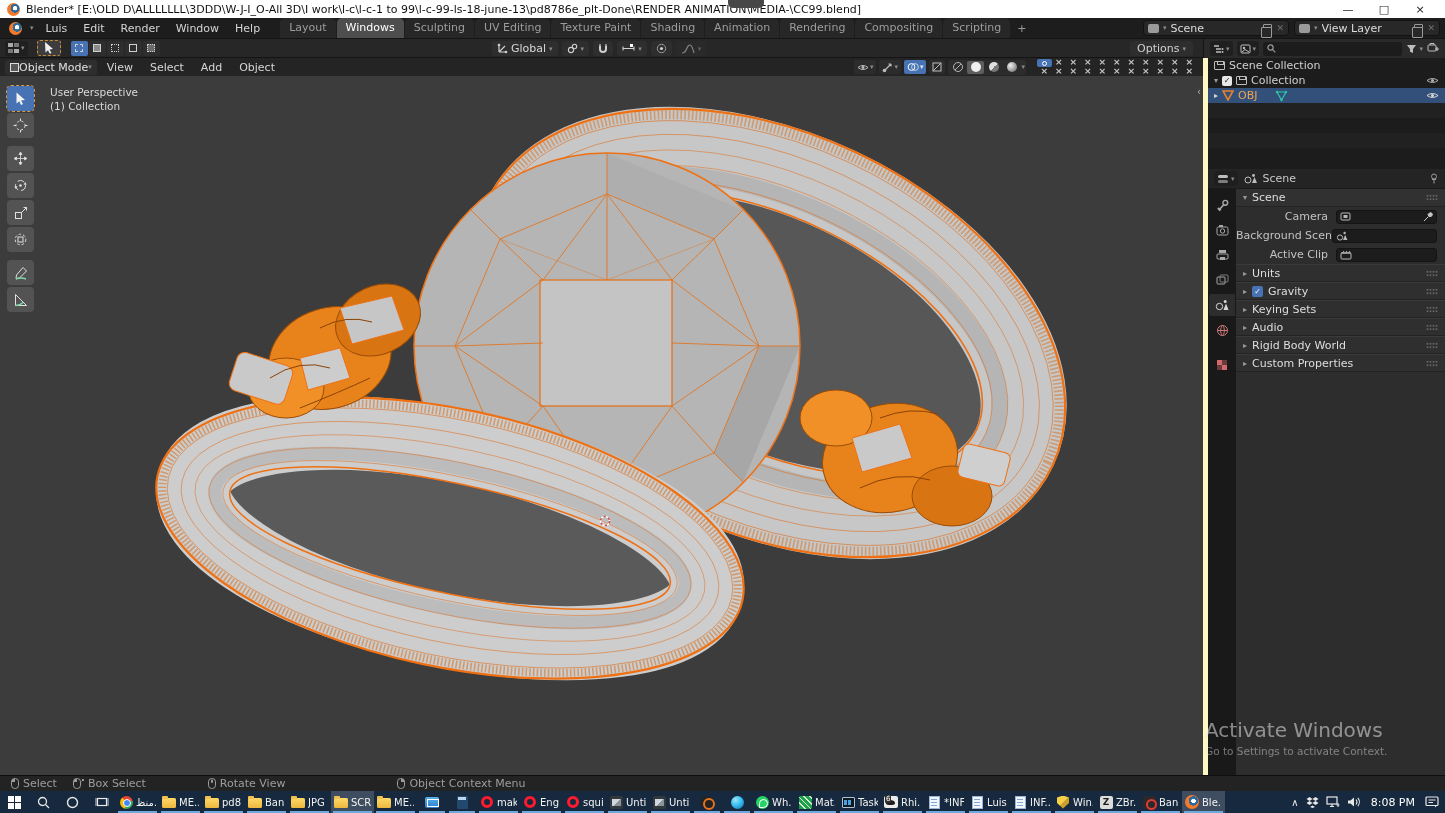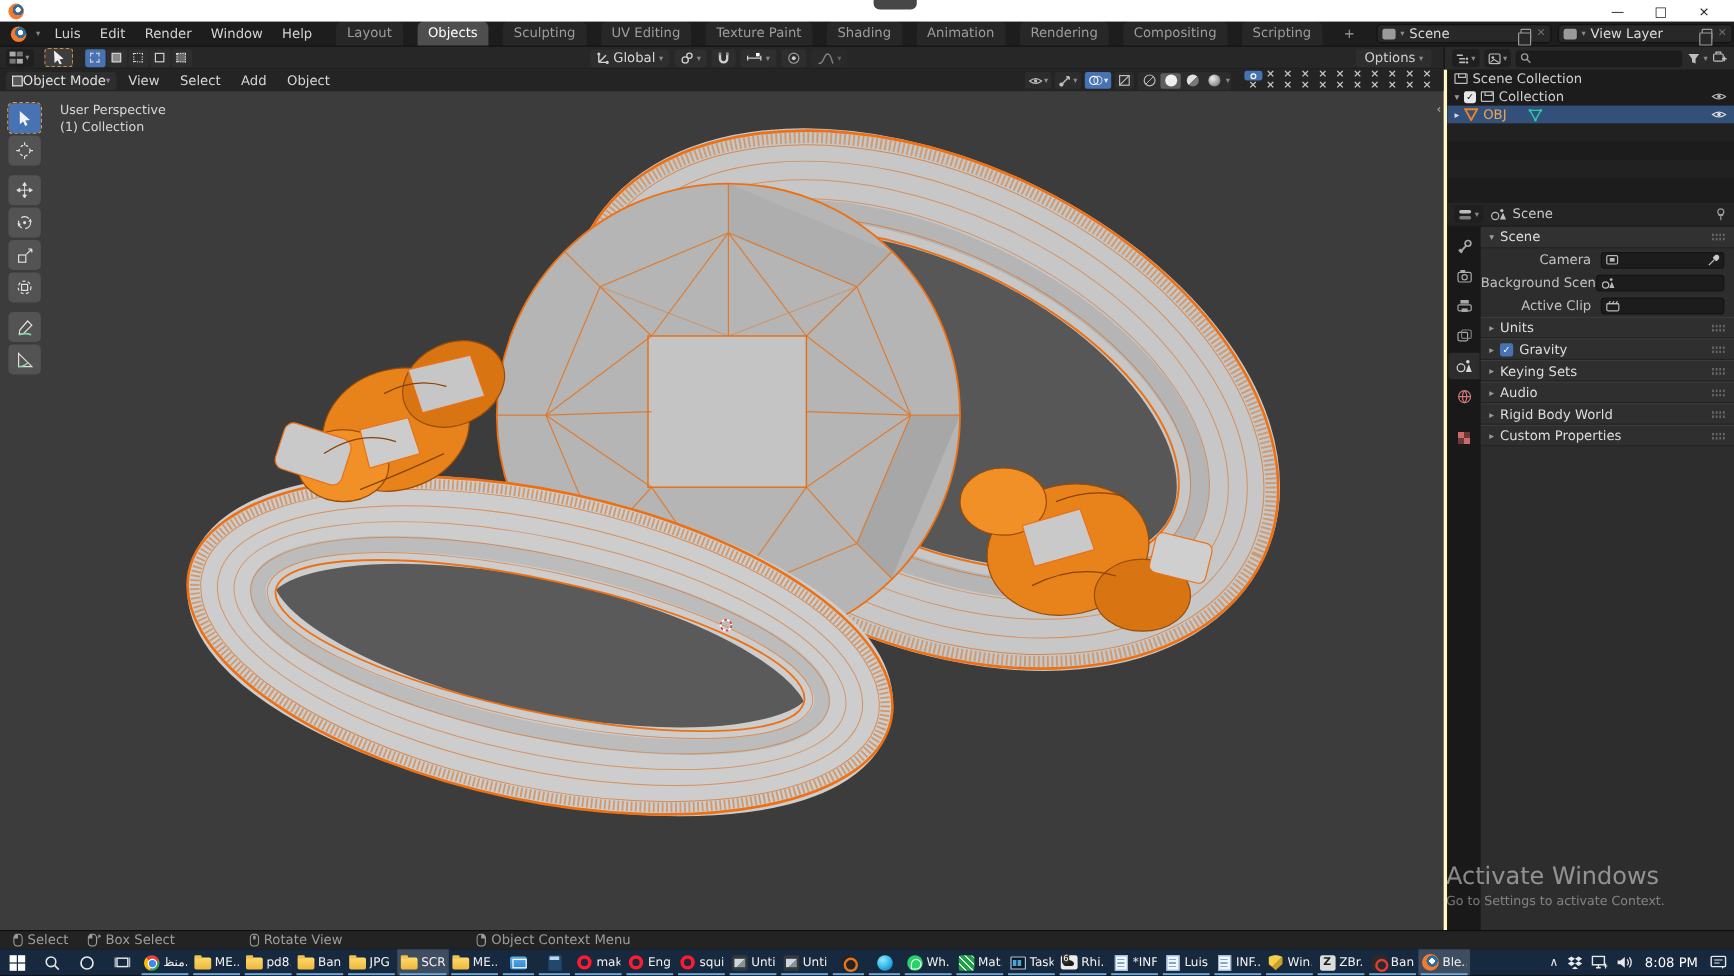--- a/index.html
+++ b/index.html
@@ -13,21 +13,21 @@
 .notch{position:absolute;left:728px;top:0;width:36px;height:8px;background:#474747;border-radius:0 0 5px 5px}
 .win-controls{margin-left:auto;display:flex}
 .win-btn{width:36px;height:18px;display:flex;align-items:center;justify-content:center;color:#222;font-size:11px;cursor:default}
 
 
 .menubar{position:absolute;top:18px;left:0;width:100%;height:20px;background:#1d1d1d;display:flex;align-items:center;padding:0 5px;z-index:19}
 .app-menu-btn{display:flex;align-items:center;gap:2px;padding:0 4px}
 .caret{font-size:7px;color:#8a8a8a}
 .menu-item{padding:2px 8px;color:#d4d4d4}
 .tabs{display:flex;align-items:flex-end;height:20px;margin-left:12px}
-.wtab{padding:3px 9px 4px;border-radius:5px 5px 0 0;color:#9d9d9d;background:#272727;margin-right:12px;white-space:nowrap}
+.wtab{padding:3px 9px 4px;border-radius:5px 5px 0 0;color:#9d9d9d;background:#272727;margin-right:1px;white-space:nowrap}
 .wtab.active{background:#4e4e4e;color:#fff}
 .wtab.addtab{background:transparent;padding:3px 6px;color:#9d9d9d}
 .topbar-right{margin-left:auto;display:flex;gap:5px;align-items:center}
 .selector{display:flex;align-items:center;background:#282828;border:1px solid #121212;border-radius:4px;height:16px;padding:0 4px;gap:4px;width:146px}
 .sel-ic{width:11px;height:9px;background:#9a9a9a;border-radius:2px;flex:0 0 auto}
 .sel-text{color:#ddd;flex:1;white-space:nowrap;overflow:hidden}
 .i-copy{width:9px;height:9px;border:1px solid #9a9a9a;border-radius:1px;position:relative}
 .i-copy::before{content:"";position:absolute;left:-3px;top:2px;width:9px;height:9px;border:1px solid #9a9a9a;border-radius:1px;background:#282828}
 .mini-x{color:#6f6f6f;font-size:9px}
 
@@ -78,21 +78,21 @@
 .xcell.bluecell{background:#4772b3;border-radius:2px;height:8px;margin-top:1px}
 .xcell.bluecell i{width:5px;height:5px;border-radius:50%;border:1.5px solid #fff}
 .vp-overlay{position:absolute;left:50px;top:27px;color:#d8d8d8;line-height:14px;z-index:5;font-size:10.5px}
 .ltoolbar{position:absolute;left:7px;top:28px;display:flex;flex-direction:column;gap:2px;z-index:6}
 .ltb{width:27px;height:25px;background:rgba(88,88,88,.82);border-radius:4px;display:flex;align-items:center;justify-content:center}
 .ltb.active{background:#4772b3;outline:1px dashed #d89a45}
 .ltb.gap{margin-top:6px}
 .sidebar-toggle{position:absolute;right:2px;top:28px;color:#aeaeae;font-size:10px;z-index:6}
 
 
-.rightcol{position:absolute;top:57px;left:1203px;width:242px;height:718px;background:#1d1d1d;border-left:3px solid #fef9c3;border-top:1px solid #141414}
+.rightcol{position:absolute;top:57px;left:1203px;width:242px;height:718px;background:#1d1d1d;border-left:5px solid #fef9c3;border-top:1px solid #141414}
 .outliner{position:absolute;top:0;left:0;right:0;height:111px;background:#1c1c1c;overflow:hidden}
 .out-row{height:15px;display:flex;align-items:center;gap:4px;padding:0 6px;color:#cfcfcf;white-space:nowrap}
 .out-row.alt{background:#212121}
 .out-row.selected{background:#33507a;color:#fff}
 .out-obj-label{color:#eda555}
 .tri{font-size:8px;color:#9a9a9a}
 .chk{width:10px;height:10px;background:#e8e8e8;border-radius:2px;color:#222;font-size:8px;display:flex;align-items:center;justify-content:center;font-weight:bold}
 .boxic{width:11px;height:9px;border:1px solid #bdbdbd;border-radius:1px;position:relative}
 .boxic::before{content:"";position:absolute;left:2px;top:-1px;width:5px;height:2px;background:#1c1c1c;border:1px solid #bdbdbd}
 .spacer{flex:1}
@@ -172,41 +172,42 @@
 .tray-time{color:#fff;font-size:11px;white-space:nowrap;padding:0 3px}
 .chev{color:#e8e8e8;font-size:10px}
 </style>
 </head>
 <body>
 
 <div id="root">
 
   <div class="titlebar">
     <span class="blender-mini"></span>
+    <span class="title-text">Blender* [E:\OLD D\ALLLLLLL\3DDD\W-J-I_O-All 3D\I work\l-c\l-c-1 to 99\l-c-99-ls-18-june-13\pd8786e_plt-Done\RENDER ANIMATION\MEDIA-\CC99.blend]</span>
     <span class="notch"></span>
     <div class="win-controls">
       <span class="win-btn">—</span>
       <span class="win-btn">□</span>
       <span class="win-btn">×</span>
     </div>
   </div>
 
   <div class="menubar">
     <span class="app-menu-btn">
         <span class="blender-mini"></span>
         <span class="caret">▾</span>
       </span>
     <span class="menu-item">Luis</span>
     <span class="menu-item">Edit</span>
     <span class="menu-item">Render</span>
     <span class="menu-item">Window</span>
     <span class="menu-item">Help</span>
     <div class="tabs">
       <span class="wtab">Layout</span>
-      <span class="wtab active">Objects</span>
+      <span class="wtab active">Windows</span>
       <span class="wtab">Sculpting</span>
       <span class="wtab">UV Editing</span>
       <span class="wtab">Texture Paint</span>
       <span class="wtab">Shading</span>
       <span class="wtab">Animation</span>
       <span class="wtab">Rendering</span>
       <span class="wtab">Compositing</span>
       <span class="wtab">Scripting</span>
       <span class="wtab addtab">+</span>
     </div>

